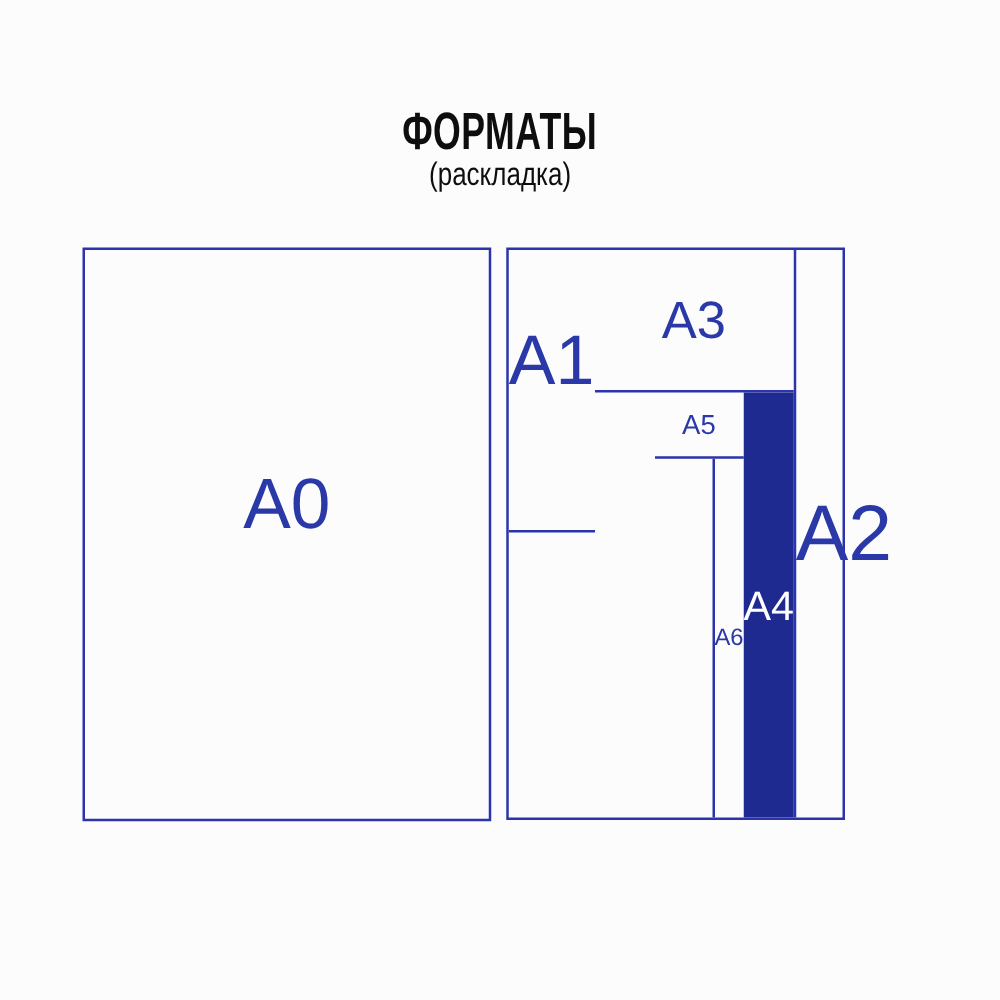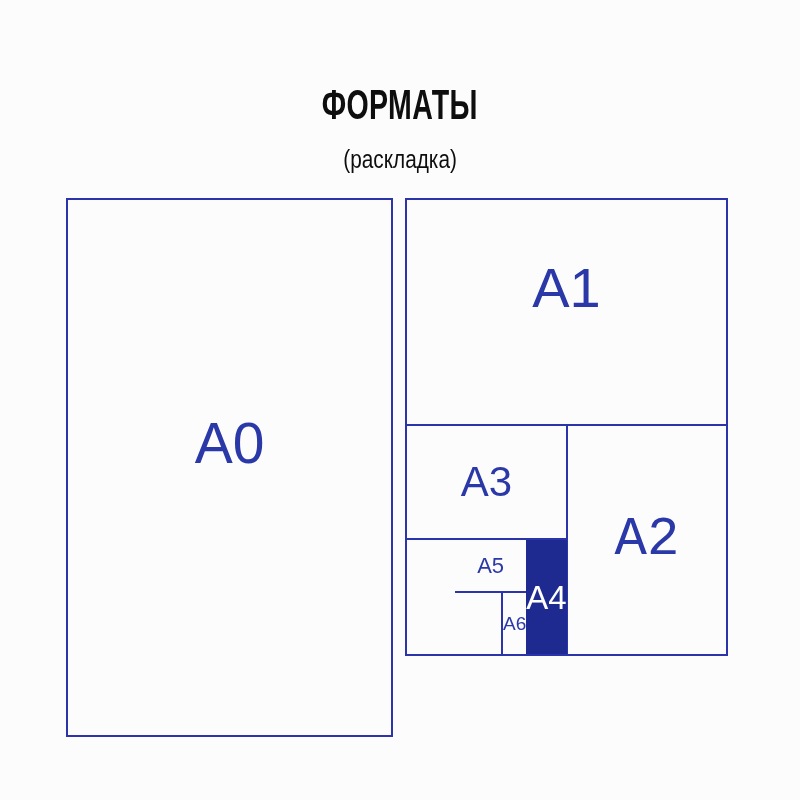--- a/index.html
+++ b/index.html
@@ -22,40 +22,40 @@
 
   
   .heading { position: absolute; top: 84px; left: 0; width: 100%; text-align: center; }
   .heading h1 {
     font-size: 42px; font-weight: 700; line-height: 1;
     color: var(--title); letter-spacing: 0.5px;
   }
   .heading h1 span, .heading .subtitle span { display: inline-block; }
   .heading h1 span { transform: scaleX(0.68); transform-origin: center; }
   .heading .subtitle {
-    margin-top: 20px; font-size: 26px; font-weight: 400; line-height: 1;
+    margin-top: 0; font-size: 26px; font-weight: 400; line-height: 1;
     color: var(--title);
   }
   .heading .subtitle span { transform: scaleX(0.80); transform-origin: center; }
 
   
   .cell { display: flex; align-items: center; justify-content: center; }
   .fmt-label { color: var(--label); line-height: 1; }
   .raise { transform: translateY(-24px); }
 
   .a0-box {
-    position: absolute; left: 66px; top: 198px; width: 327px; height: 539px;
+    position: absolute; left: 66px; top: 198px; width: 327px; height: 459px;
     border: 2px solid var(--line);
   }
   .a0-box .fmt-label { font-size: 57px; }
 
   .composite {
-    position: absolute; left: 405px; top: 198px; width: 323px; height: 458px;
+    position: absolute; left: 405px; top: 198px; width: 271px; height: 458px;
     border: 2px solid var(--line);
-    display: flex; flex-direction: column;
+    display: flex; 
   }
   .a1-cell { height: 226px; border-bottom: 2px solid var(--line); }
   .a1-cell .fmt-label { font-size: 56px; }
 
   .lower { flex: 1; display: flex; }
   .left-col { width: 161px; border-right: 2px solid var(--line); display: flex; flex-direction: column; }
   .a3-cell { height: 114px; border-bottom: 2px solid var(--line); }
   .a3-cell .fmt-label { font-size: 42px; }
 
   .strip { flex: 1; display: flex; padding-left: 48px; }
@@ -64,21 +64,21 @@
   .a5-cell .fmt-label { font-size: 22px; }
   .a6-row { flex: 1; display: flex; gap: 10px; }
   .empty-cell { width: 36px; }
   .a6-cell { flex: 1; border-left: 2px solid var(--line); }
   .a6-cell .fmt-label { font-size: 19px; }
 
   .a4-cell { flex: 1; background: var(--a4-fill); }
   .a4-cell .fmt-label { font-size: 33px; color: var(--a4-label); text-align: right; }
 
   .a2-cell { flex: 1; }
-  .a2-cell .fmt-label { font-size: 54px; font-family: Liberation Mono, monospace; }
+  .a2-cell .fmt-label { font-size: 63px; }
 </style>
 </head>
 <body>
 
 <div class="canvas">
 
   <div class="heading">
     <h1><span>ФОРМАТЫ</span></h1>
     <div class="subtitle"><span>(раскладка)</span></div>
   </div>

